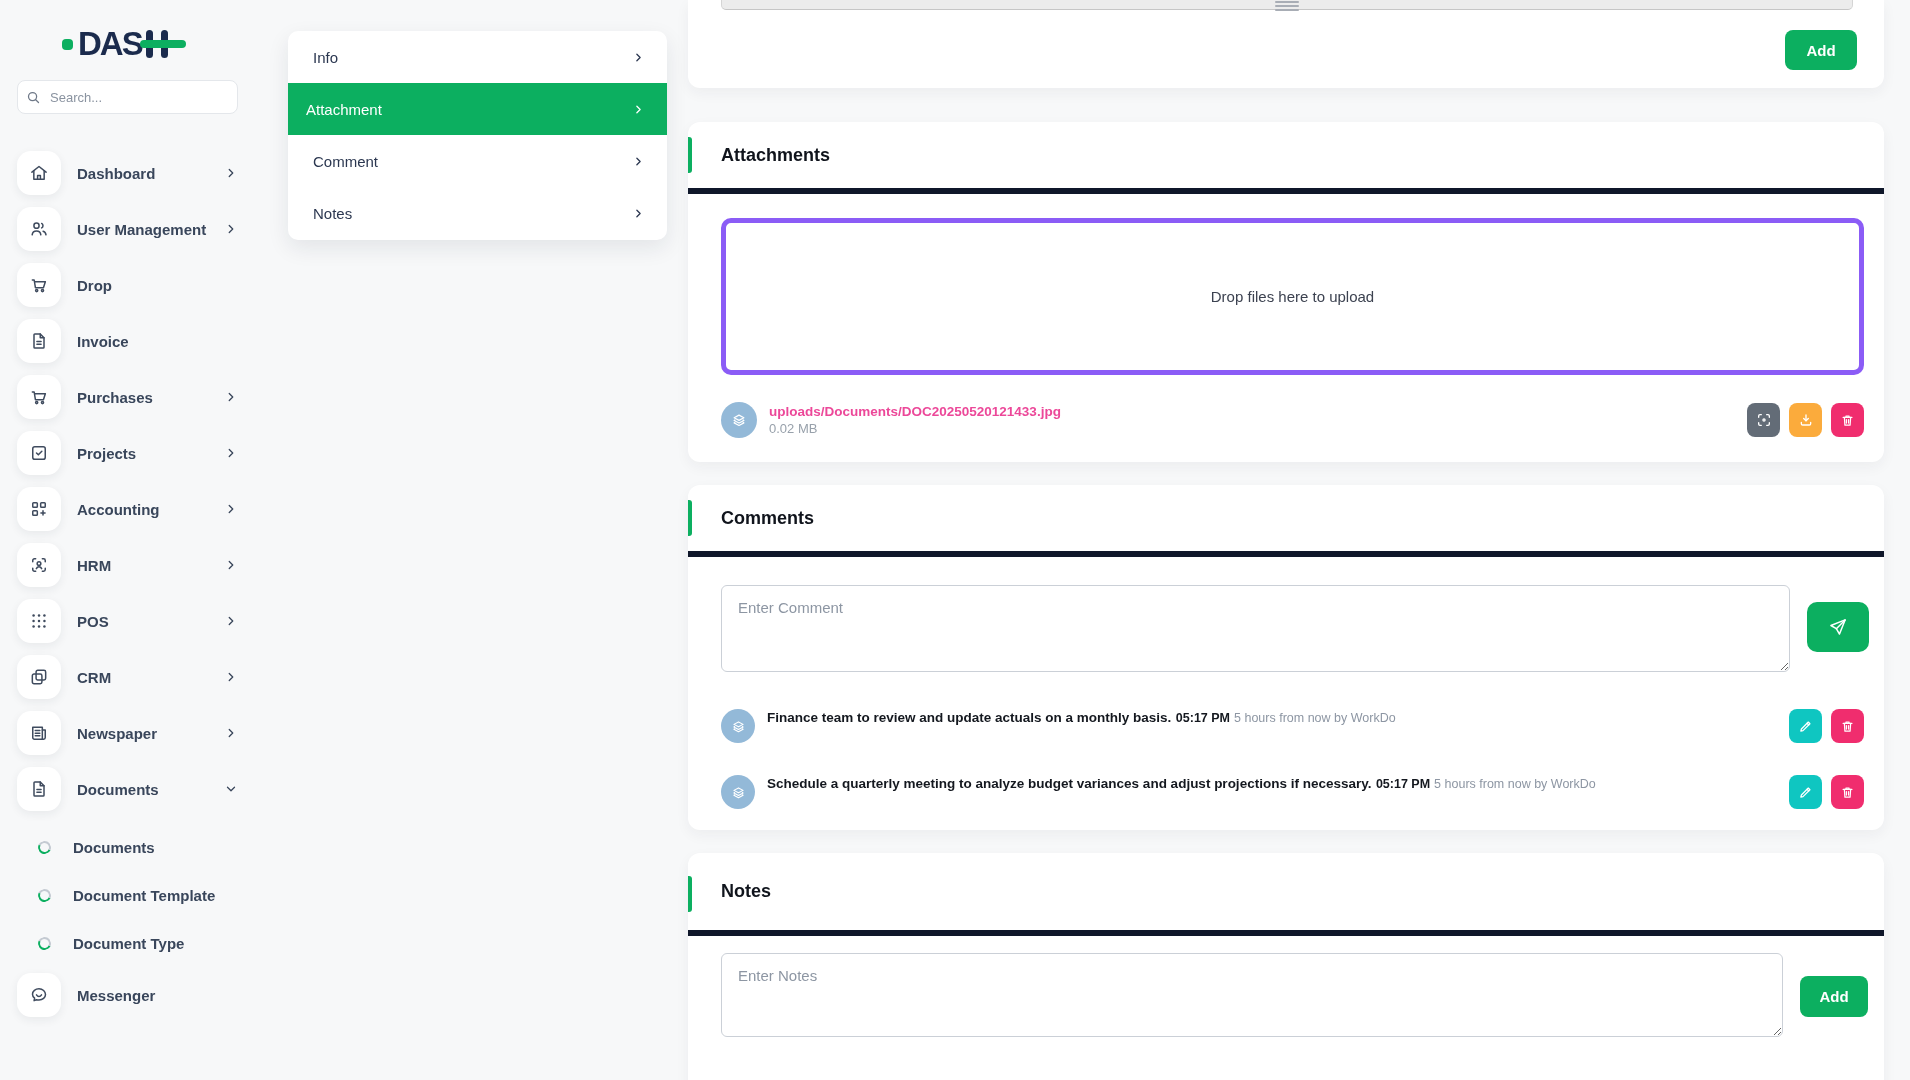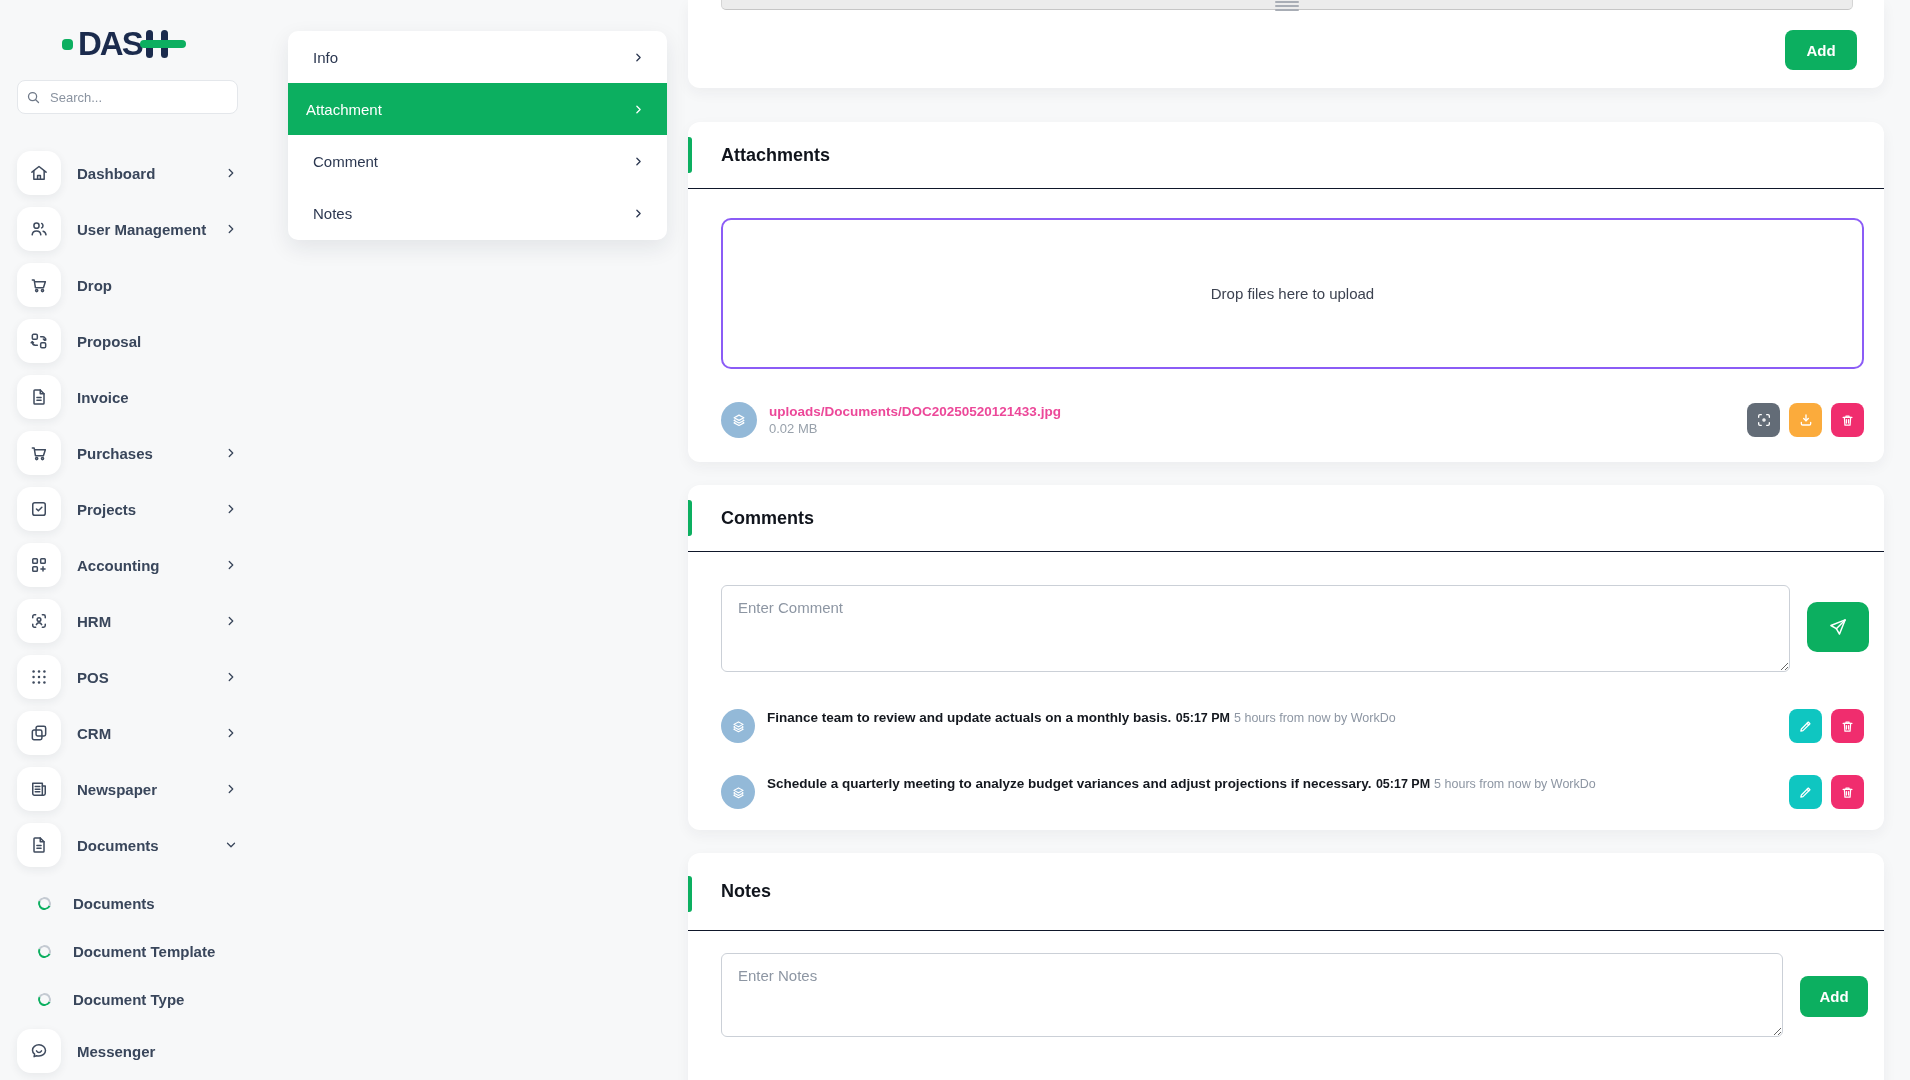--- a/index.html
+++ b/index.html
@@ -42,35 +42,35 @@
   .menu-card{position:absolute;left:288px;top:31px;width:379px;height:209px;background:#fff;border-radius:10px;
     box-shadow:0 8px 22px rgba(20,30,50,.09);overflow:hidden;}
   .menu-row{height:52px;display:flex;align-items:center;padding:0 22px 0 25px;box-sizing:border-box;
     font-size:15px;color:#2B3750;cursor:pointer;}
   .menu-row .mchev{margin-left:auto;color:#2B3750;}
   .menu-row.active{background:#0CAF60;color:#fff;padding-left:18px;}
   .menu-row.active .mchev{color:#fff;}
   
   .main{position:absolute;left:688px;top:0;width:1196px;}
   .card{position:absolute;left:0;width:1196px;background:#fff;border-radius:12px;box-shadow:0 5px 14px rgba(35,45,65,.05);box-sizing:border-box;}
-  .card-header{position:relative;height:66px;border-bottom:1px solid #0f172a;}
+  .card-header{position:relative;height:66px;border-bottom:6px solid #0f172a;}
   .accent{position:absolute;left:0;top:15px;width:4px;height:36px;background:#0CAF60;border-radius:0 3px 3px 0;}
   .hdr-title{position:absolute;left:33px;top:0;line-height:66px;font-size:18px;font-weight:700;color:#10141C;}
   
   .card.top{top:0;height:88px;border-radius:0 0 12px 12px;}
   .editor-bottom{position:absolute;left:33px;right:31px;top:0;height:10px;background:#ECECEC;
     border:1px solid #D5D5D5;border-top:none;border-bottom-color:#C6C6C6;border-radius:0 0 5px 5px;box-sizing:border-box;}
   .grip{position:absolute;left:50%;top:1px;transform:translateX(-50%);display:flex;flex-direction:column;gap:2px;cursor:row-resize;}
   .grip i{display:block;width:24px;height:2px;background:#A8ADB5;border-radius:1px;}
   .btn-green{background:#0CAF60;color:#fff;border:none;border-radius:8px;font-size:15px;font-weight:600;
     font-family:"Liberation Sans", sans-serif;cursor:pointer;}
   .card.top .btn-green{position:absolute;right:27px;top:30px;width:72px;height:40px;}
   
   .card.attachments{top:122px;height:340px;}
-  .dropzone{position:absolute;left:33px;right:20px;top:96px;height:147px;border:2px solid #8b5cf6;border-radius:10px;
+  .dropzone{position:absolute;left:33px;right:20px;top:96px;height:147px;border:5px solid #8b5cf6;border-radius:10px;
     display:flex;align-items:center;justify-content:center;font-size:15px;color:#3C4250;cursor:pointer;}
   .file-row{position:absolute;left:33px;right:20px;top:275px;height:46px;display:flex;align-items:center;}
   .avatar{width:36px;height:36px;border-radius:50%;background:#93B9D8;display:flex;align-items:center;justify-content:center;color:#fff;flex:none;}
   .file-meta{margin-left:12px;}
   .file-link{font-size:13.5px;font-weight:700;color:#ec4899;text-decoration:none;display:block;cursor:pointer;}
   .file-size{font-size:13px;color:#98A1AB;margin-top:3px;}
   .row-actions{margin-left:auto;display:flex;gap:9px;}
   .btn-sq{width:33px;height:34px;border:none;border-radius:8px;display:flex;align-items:center;justify-content:center;
     color:#fff;cursor:pointer;padding:0;}
   .btn-sq.gray{background:#636C77;}
@@ -163,33 +163,20 @@
       <span class="icon-tile">
         <svg width="20" height="20" viewBox="0 0 24 24" fill="none" stroke="currentColor" stroke-width="1.8" stroke-linecap="round" stroke-linejoin="round">
             <path d="M4 6h2.2l1.5 9.2h9.6L19.6 8H7"></path>
             <circle cx="9.2" cy="18.7" r="1.3"></circle>
             <circle cx="16.2" cy="18.7" r="1.3"></circle>
           </svg>
       </span>
       <span class="nav-label">Drop</span>
     </div>
 
-    <div class="nav-item">
-      <span class="icon-tile">
-        <svg width="20" height="20" viewBox="0 0 24 24" fill="none" stroke="currentColor" stroke-width="1.8" stroke-linecap="round" stroke-linejoin="round">
-            <rect x="4" y="4" width="6" height="6" rx="1.5"></rect>
-            <rect x="14" y="14" width="6" height="6" rx="1.5"></rect>
-            <path d="M14 7h2.5A3.5 3.5 0 0 1 20 10.5V11"></path>
-            <path d="m18.6 9.8 1.4 1.4 1.4-1.4" transform="translate(-1.4 -.2)"></path>
-            <path d="M10 17H7.5A3.5 3.5 0 0 1 4 13.5V13"></path>
-            <path d="m2.6 14.2L4 12.8l1.4 1.4"></path>
-          </svg>
-      </span>
-      <span class="nav-label">Proposal</span>
-    </div>
 
     <div class="nav-item">
       <span class="icon-tile">
         <svg width="20" height="20" viewBox="0 0 24 24" fill="none" stroke="currentColor" stroke-width="1.8" stroke-linecap="round" stroke-linejoin="round">
             <path d="M7 3.5h6.5L18 8v11.5a1 1 0 0 1-1 1H7a1 1 0 0 1-1-1v-15a1 1 0 0 1 1-1z"></path>
             <path d="M13.5 3.5V8H18"></path>
             <path d="M9.5 12.5h5M9.5 16h5"></path>
           </svg>
       </span>
       <span class="nav-label">Invoice</span>

